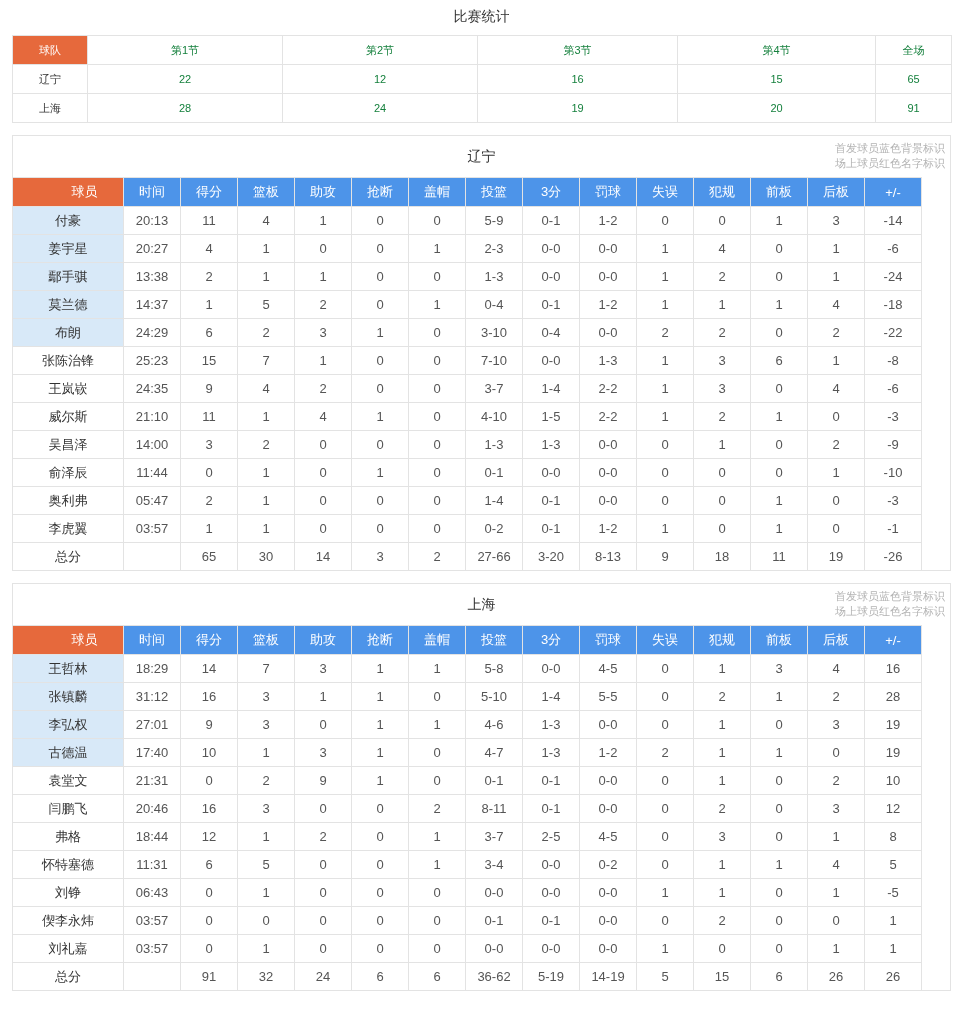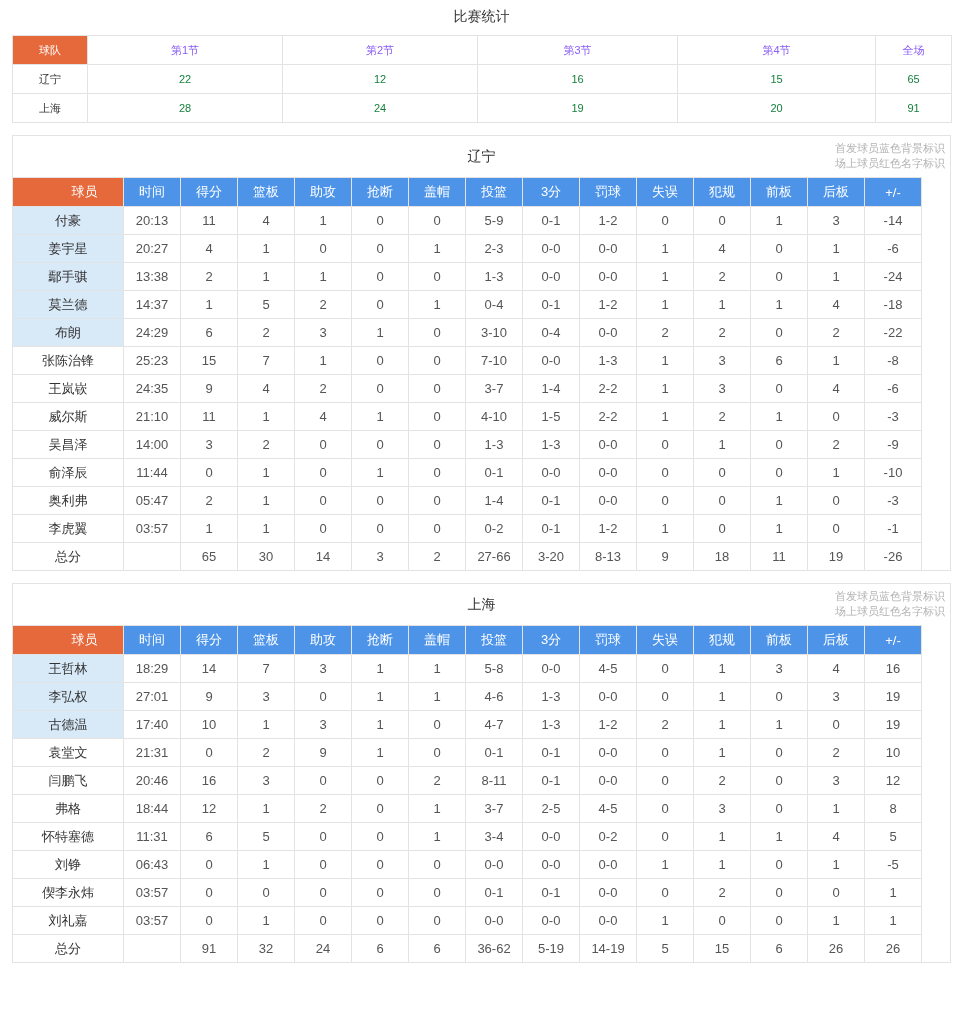--- a/index.html
+++ b/index.html
@@ -24,21 +24,21 @@
   .quarters { width: 939px; }
   .quarters th, .quarters td {
     border: 1px solid #e3e3e3;
     height: 29px;
     text-align: center;
     vertical-align: middle;
     font-size: 11px;
     font-weight: normal;
     padding: 0;
   }
-  .quarters th { color: #8b5cf6; background: #fff; }
+  .quarters th { color: #15803d; background: #fff; }
   .quarters th.team-h { background: #e6693c; color: #fff; }
   .quarters td { color: #15803d; }
   .quarters td.team-name { color: #333; }
 
   
   .team-box {
     border: 1px solid #e3e3e3;
     margin-top: 12px;
     width: 939px;
     overflow: hidden;
@@ -457,20 +457,37 @@
             <td>5-8</td>
             <td>0-0</td>
             <td>4-5</td>
             <td>0</td>
             <td>1</td>
             <td>3</td>
             <td>4</td>
             <td>16</td>
           </tr>
           <tr>
+            <td class="name starter">张镇麟</td>
+            <td>31:12</td>
+            <td>16</td>
+            <td>3</td>
+            <td>1</td>
+            <td>1</td>
+            <td>0</td>
+            <td>5-10</td>
+            <td>1-4</td>
+            <td>5-5</td>
+            <td>0</td>
+            <td>2</td>
+            <td>1</td>
+            <td>2</td>
+            <td>28</td>
+          </tr>
+          <tr>
             <td class="name starter">李弘权</td>
             <td>27:01</td>
             <td>9</td>
             <td>3</td>
             <td>0</td>
             <td>1</td>
             <td>1</td>
             <td>4-6</td>
             <td>1-3</td>
             <td>0-0</td>

